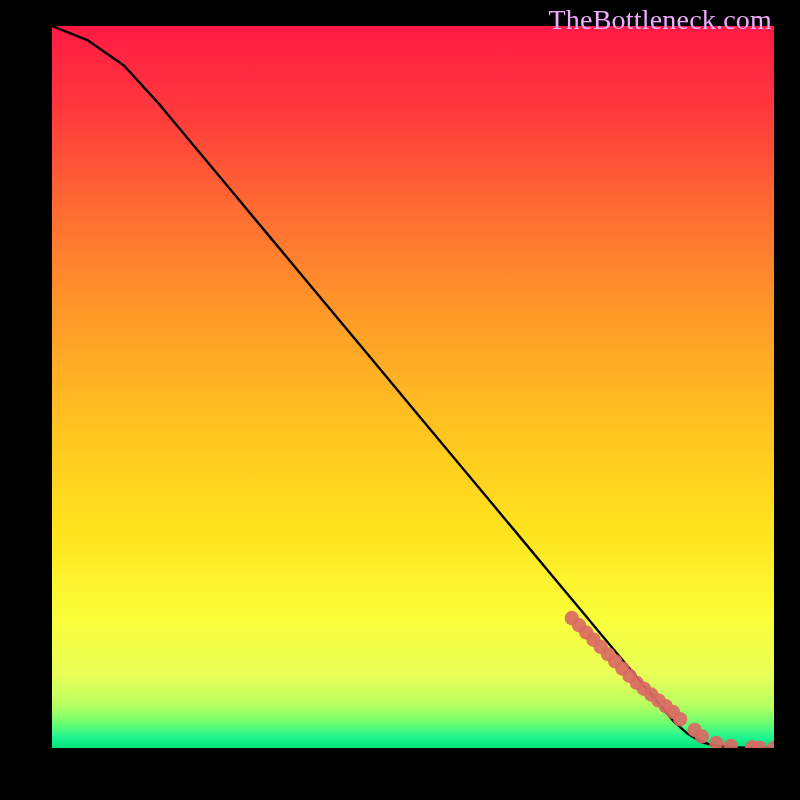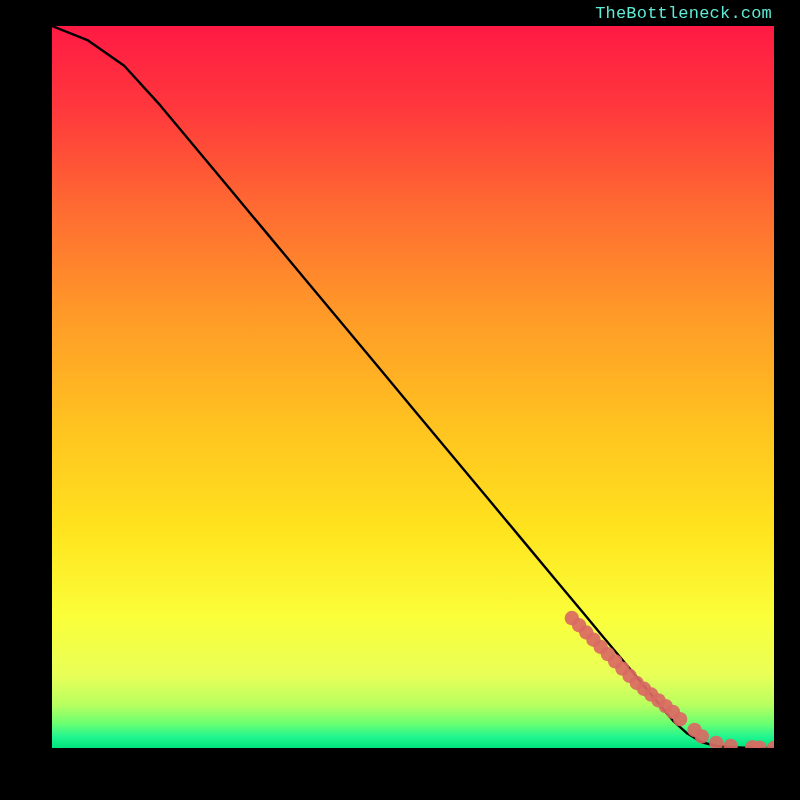--- a/index.html
+++ b/index.html
@@ -21,23 +21,23 @@
     left: 52px;
     top: 26px;
     width: 722px;
     height: 722px;
     overflow: hidden;
   }
   .watermark {
     position: absolute;
     right: 28px;
     top: 4px;
-    font-family: Liberation Mono, monospace;
-    font-size: 17px;
-    color: #5eead4;
+    font-family: Liberation Serif, serif;
+    font-size: 28px;
+    color: #f0abfc;
     letter-spacing: 0.2px;
   }
   svg.curve {
     position: absolute;
     left: 0;
     top: 0;
   }
 </style>
 </head>
 <body>

